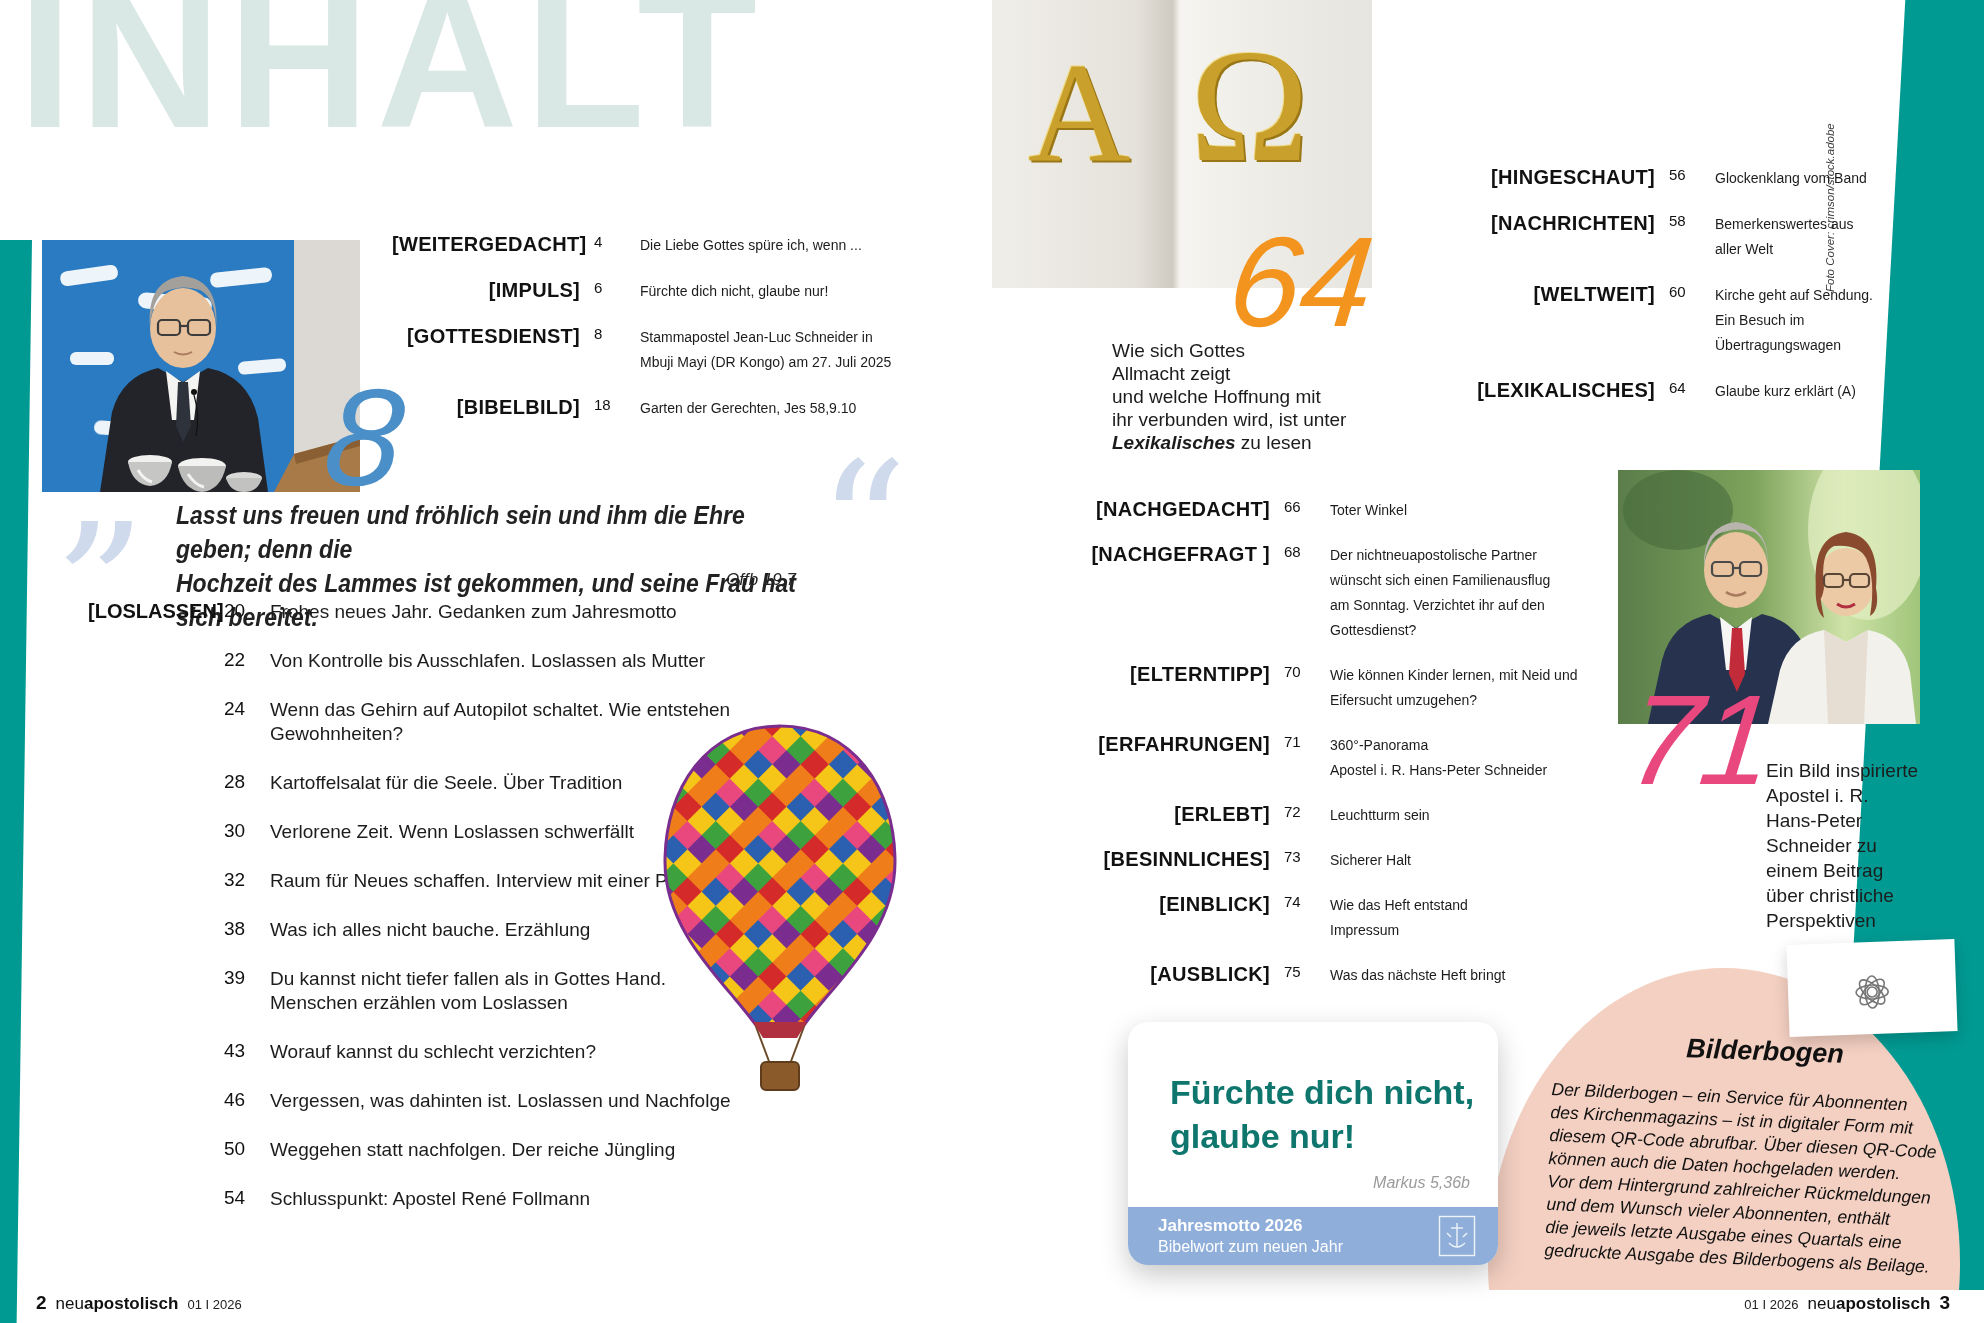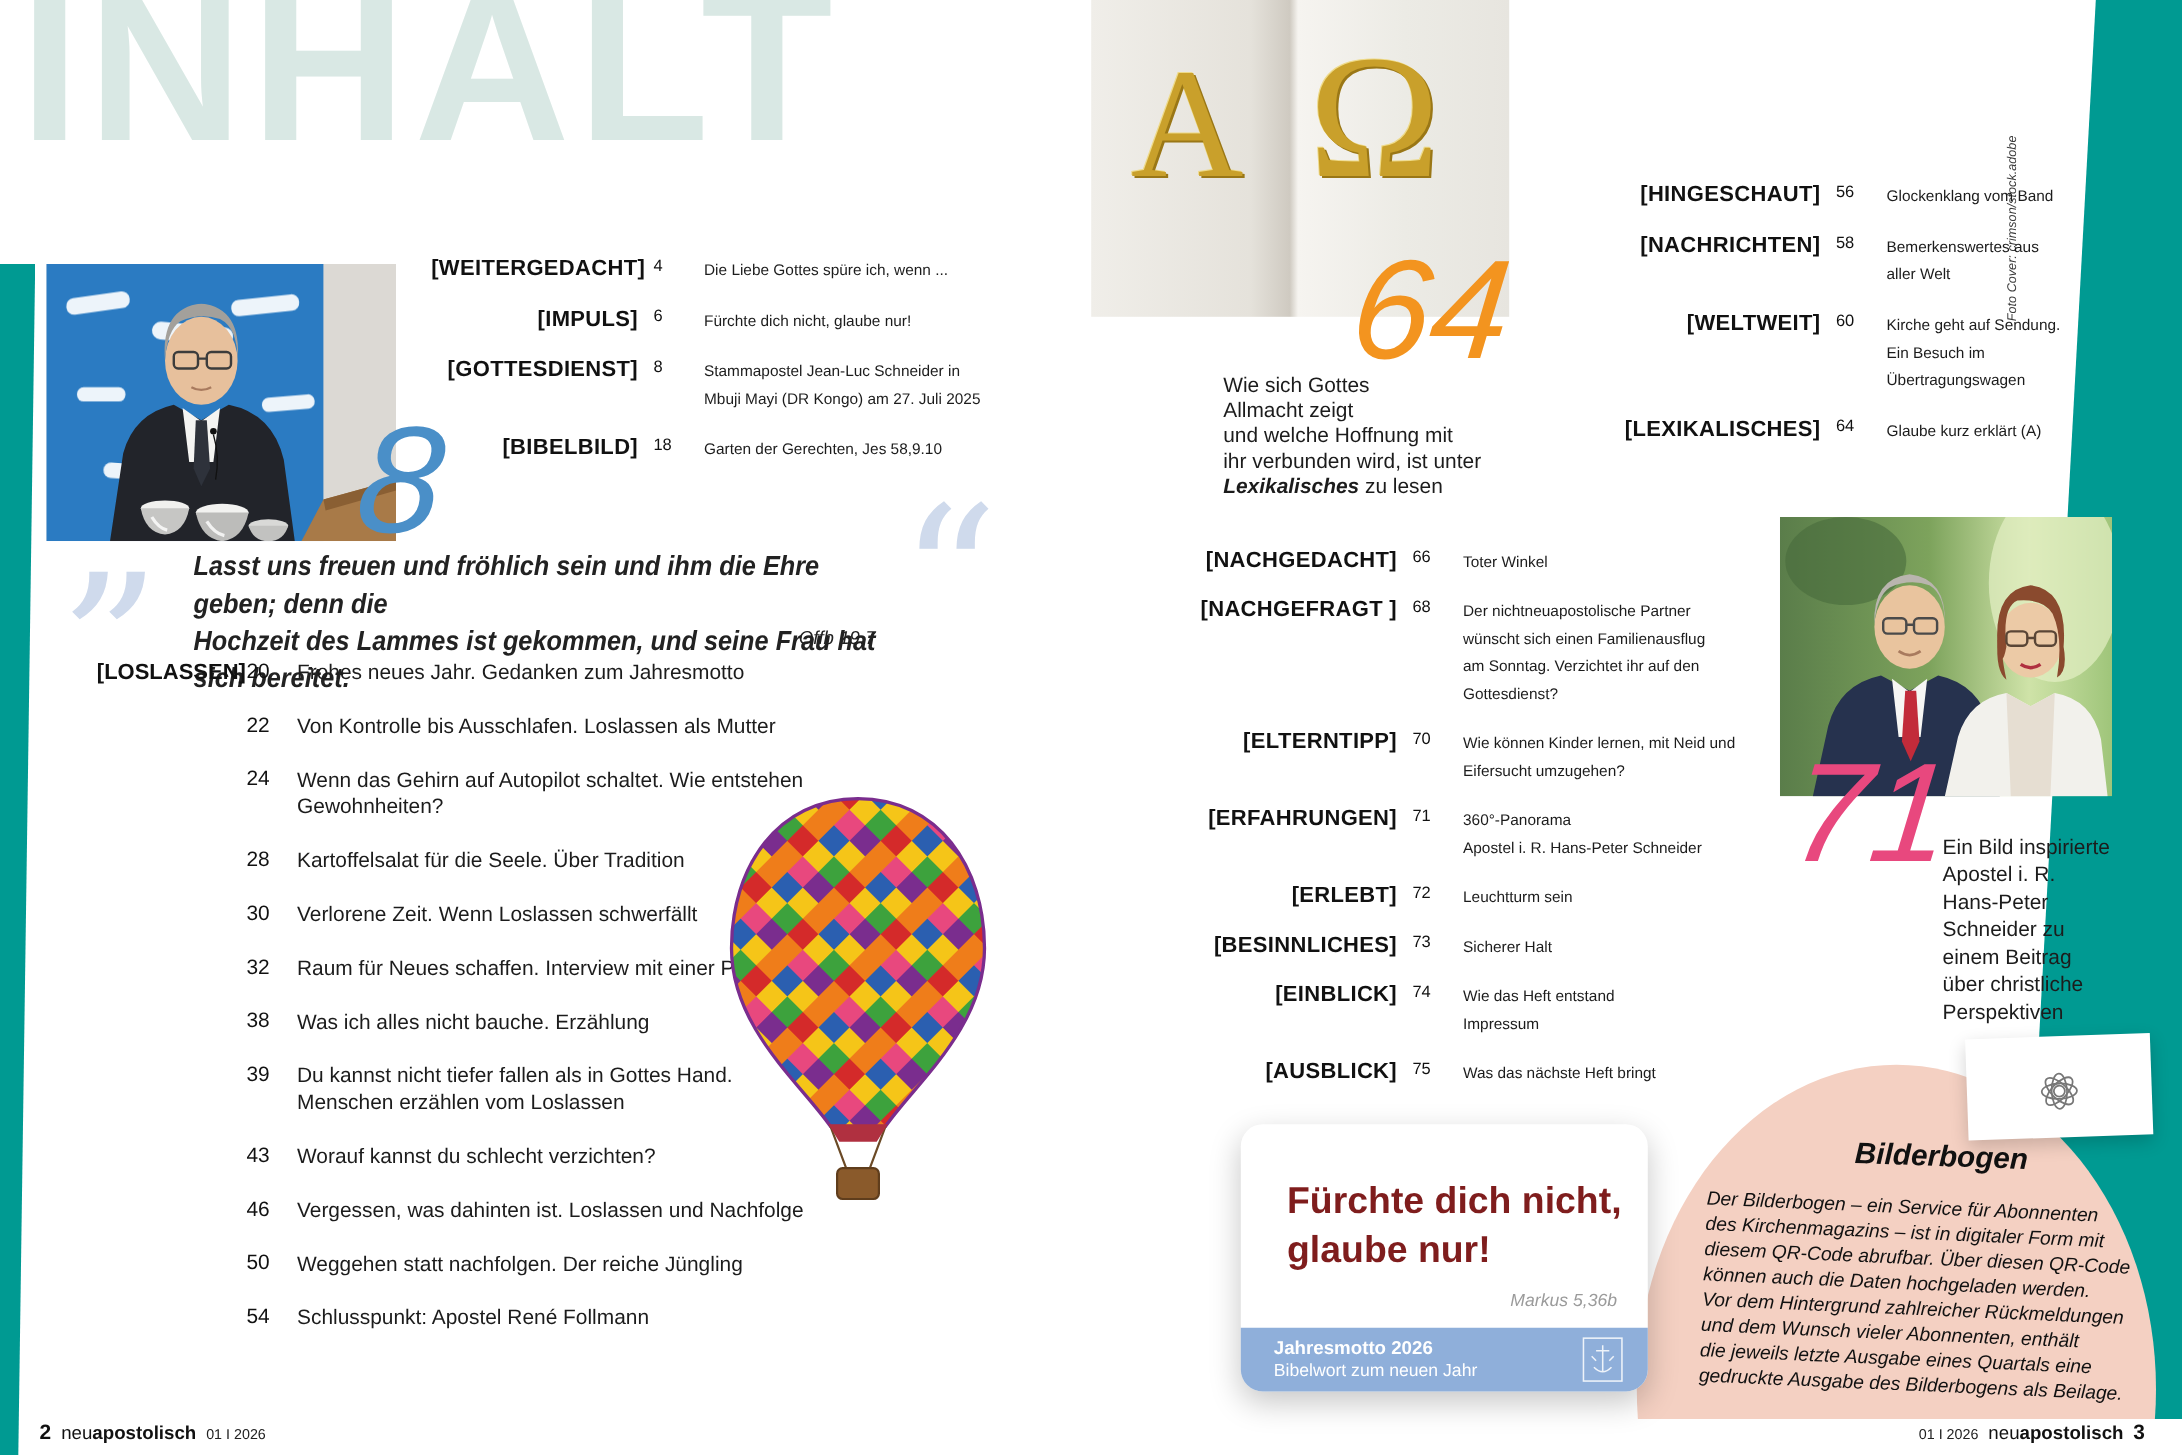--- a/index.html
+++ b/index.html
@@ -60,21 +60,21 @@
   
   .caption-64{position:absolute;left:1112px;top:316px;width:250px;font-size:19px;line-height:23px;
         white-space:pre-line;color:#1c1c1c;}
   .caption-64 .emrow{white-space:normal;}
   .caption-64 .em{font-weight:700;font-style:italic;}
   .caption-71{position:absolute;left:1766px;top:758px;width:170px;font-size:19px;line-height:25px;
         white-space:pre-line;color:#1c1c1c;}
   
   .motto-card{position:absolute;left:1128px;top:1022px;width:370px;height:243px;background:#fff;
         border-radius:20px;box-shadow:0 10px 28px rgba(0,0,0,.22);}
-  .motto-title{position:absolute;left:42px;top:48px;font-size:34px;font-weight:700;color:#7f1d1d;
+  .motto-title{position:absolute;left:42px;top:48px;font-size:34px;font-weight:700;color:#0f766e;
         line-height:44px;white-space:pre-line;}
   .motto-source{position:absolute;right:28px;top:152px;font-size:16px;font-style:italic;color:#9b9b9b;}
   .motto-bar{position:absolute;left:0;bottom:0;width:100%;height:58px;background:#8fafda;
         border-radius:0 0 20px 20px;}
   .motto-bar-title{position:absolute;left:30px;top:9px;font-size:17px;font-weight:700;color:#fff;}
   .motto-bar-sub{position:absolute;left:30px;top:31px;font-size:16px;color:#fff;}
   .nac-emblem{position:absolute;right:22px;top:8px;opacity:.85;}
   
   .bilderbogen-title{position:absolute;left:1590px;top:1036px;width:350px;text-align:center;
         font-size:27px;font-weight:700;font-style:italic;color:#111;transform:rotate(2deg);}

